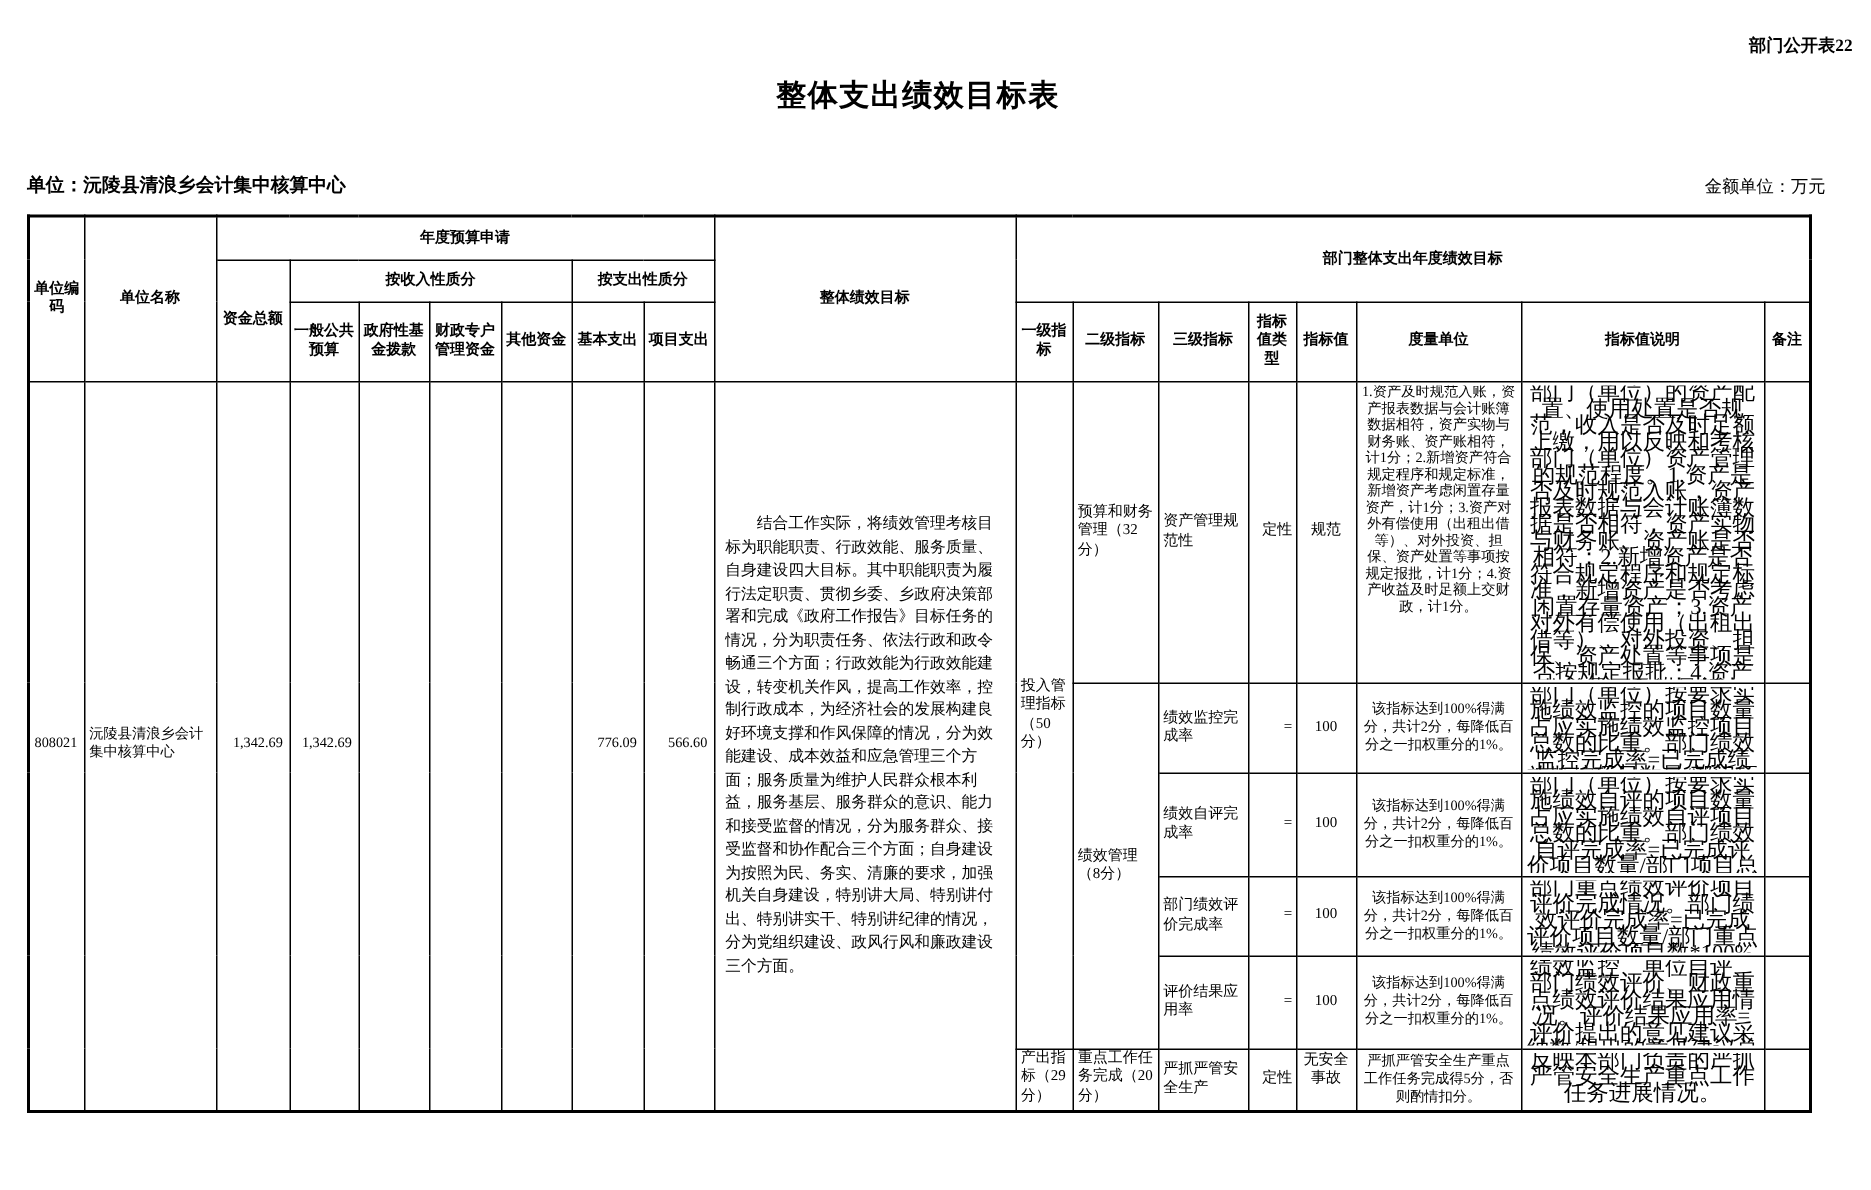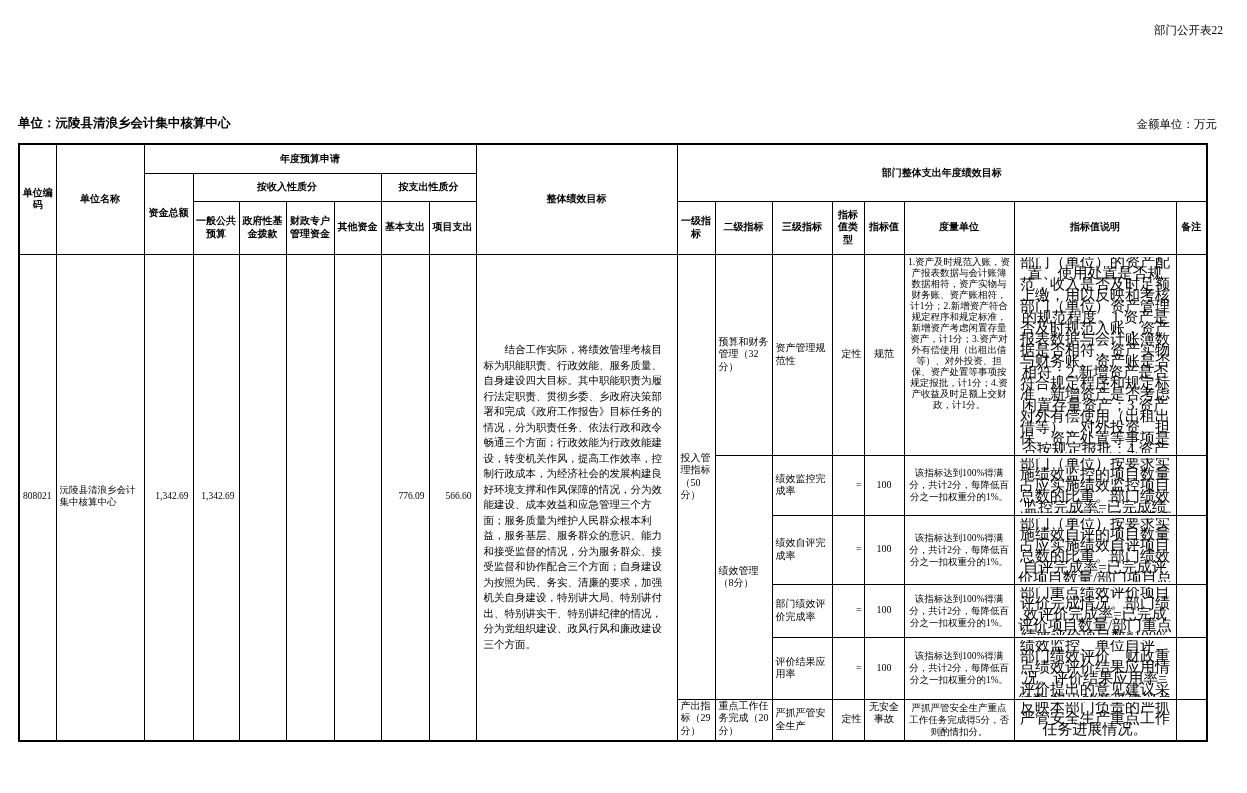--- a/index.html
+++ b/index.html
@@ -3,21 +3,21 @@
 <meta charset="utf-8">
 <style>
   html,body { margin:0; padding:0; background:#ffffff; }
   body {
     width:1247px; height:793px; position:relative;
     font-family:"Liberation Serif","DejaVu Serif",serif;
     color:#000;
   }
   .page { position:absolute; inset:0; overflow:hidden; background:#fff; }
 
-  .corner-label { position:absolute; top:23px; right:24px; font-size:11.5px; }
+  .corner-label { position:absolute; top:23px; right:12px; font-size:11.5px;font-weight:bold; }
   .page-title  { position:absolute; top:50px; left:18px; width:1188px;
                  text-align:center; font-size:20px; font-weight:bold; letter-spacing:1px; }
   .unit-label  { position:absolute; top:115px; left:18px; font-size:12.5px; font-weight:bold; }
   .amount-unit { position:absolute; top:117px; right:30px; font-size:11.5px; }
 
   table.main {
     position:absolute; top:143px; left:18px; width:1188px;
     border-collapse:collapse; table-layout:fixed;
     border:2px solid #000;
   }
@@ -52,20 +52,21 @@
   td.desc .clip { overflow:hidden; }
   td.vtop { vertical-align:top; }
   td.vtop .clip { overflow:hidden; }
 </style>
 </head>
 <body>
 
 <div class="page">
 
   <div class="corner-label">部门公开表22</div>
+  <div class="page-title">整体支出绩效目标表</div>
   <div class="unit-label">单位：沅陵县清浪乡会计集中核算中心</div>
   <div class="amount-unit">金额单位：万元</div>
 
   <table class="main">
     <colgroup>
       <col style="width:37px">
         <col style="width:88px">
         <col style="width:49px">
       <col style="width:46px">
         <col style="width:47px">

